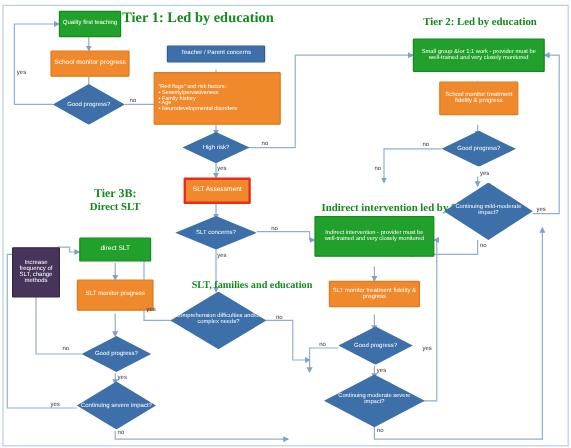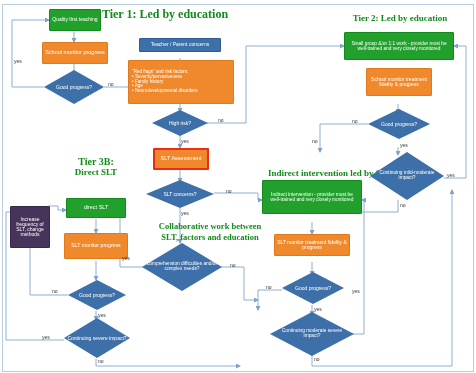--- a/index.html
+++ b/index.html
@@ -112,22 +112,21 @@
     </g>
   </svg>
 
   <div class="frame" style="left:2px;top:4px;width:470px;height:366px;border-color:#b9cde1;"></div>
 
   <div class="tier" style="left:100px;top:8px;width:130px;font-size:12px;">Tier 1: Led by education</div>
   <div class="tier" style="left:330px;top:13px;width:140px;font-size:9px;">Tier 2: Led by education</div>
   <div class="tier" style="left:240px;top:168px;width:180px;font-size:9px;">Indirect intervention led by SLT</div>
   <div class="tier" style="left:50px;top:156px;width:92px;font-size:10px;">Tier 3B:</div>
   <div class="tier" style="left:50px;top:167px;width:92px;font-size:9px;">Direct SLT</div>
-  <div class="tier" style="left:130px;top:222px;width:160px;font-size:8.5px;">Collaborative work between</div>
-  <div class="tier" style="left:130px;top:233px;width:160px;font-size:8.5px;">SLT, factors and education</div>
+  <div class="tier" style="left:130px;top:233px;width:160px;font-size:8.5px;">SLT, families and education</div>
 
   <div class="node box green" style="left:49px;top:9px;width:52px;height:22px;font-size:5px;padding:1px;">Quality first teaching</div>
 
   <div class="node box orange" style="left:42px;top:42px;width:66px;height:22px;font-size:5.5px;padding:1px;">School monitor progress</div>
 
   <div class="diamond" style="left:44px;top:70px;width:60px;height:34px;">
     <div class="dshape"></div>
     <div class="dlabel" style="font-size:5px;">Good progress?</div>
   </div>
 

